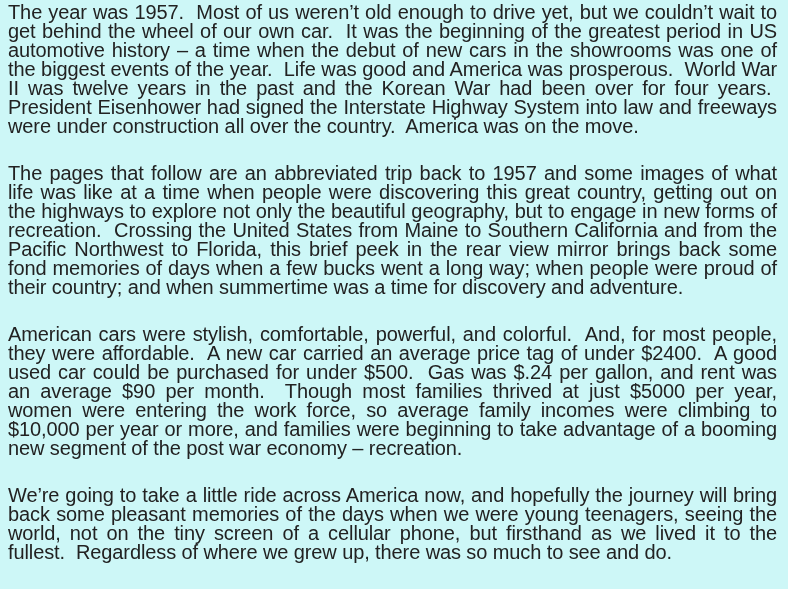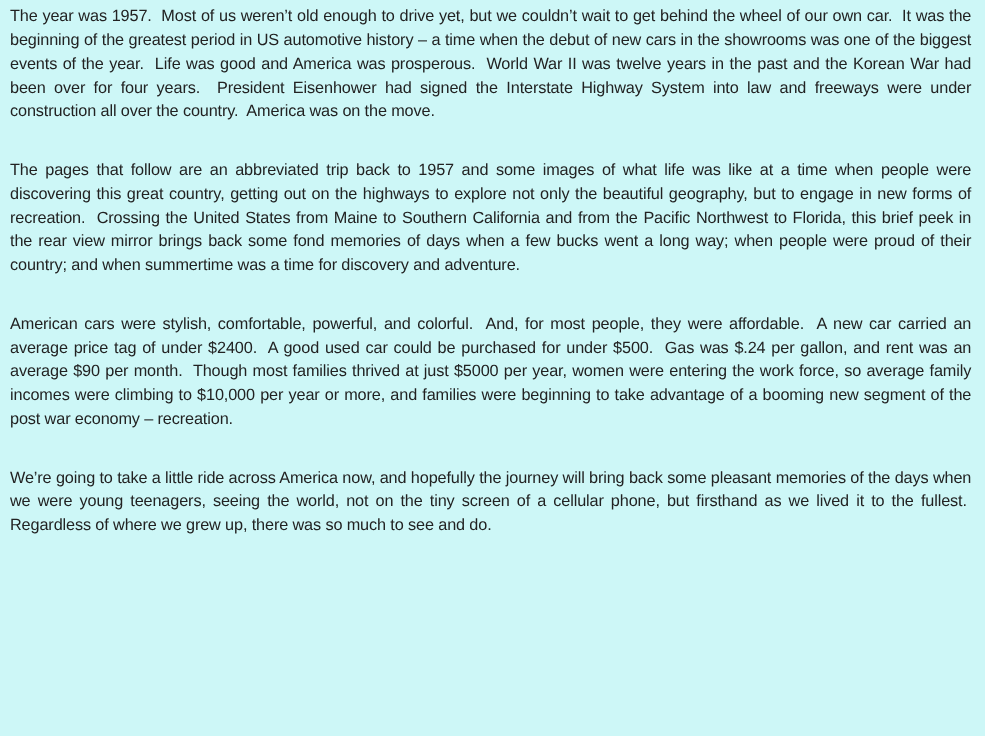--- a/index.html
+++ b/index.html
@@ -11,21 +11,21 @@
     width: 788px;
     height: 589px;
     overflow: hidden;
   }
   .page {
     box-sizing: border-box;
     width: 788px;
     height: 589px;
     padding: 3px 11px 0 8px;
     font-family: "Liberation Sans", "DejaVu Sans", sans-serif;
-    font-size: 13px;
+    font-size: 20px;
     line-height: 19px;
     letter-spacing: -0.1px;
     color: #222222;
     text-align: justify;
   }
   .page p {
     margin: 0 0 28px 0;
   }
   .page p:last-child {
     margin-bottom: 0;

